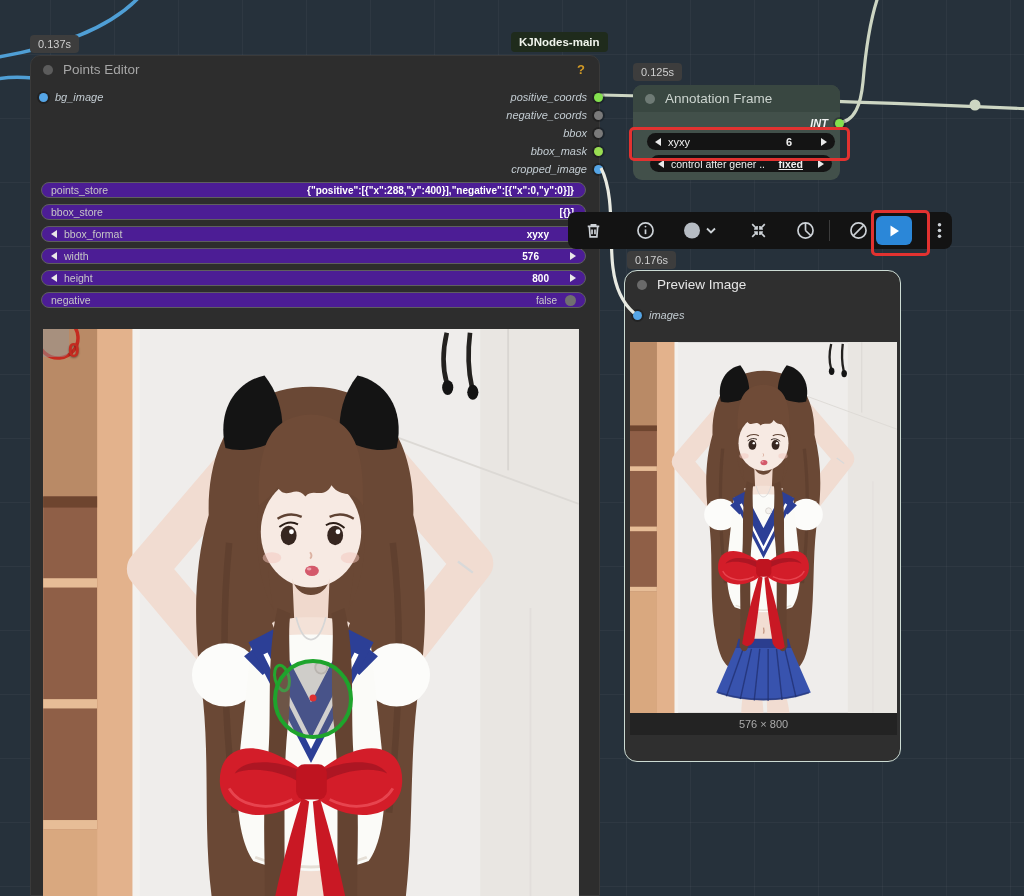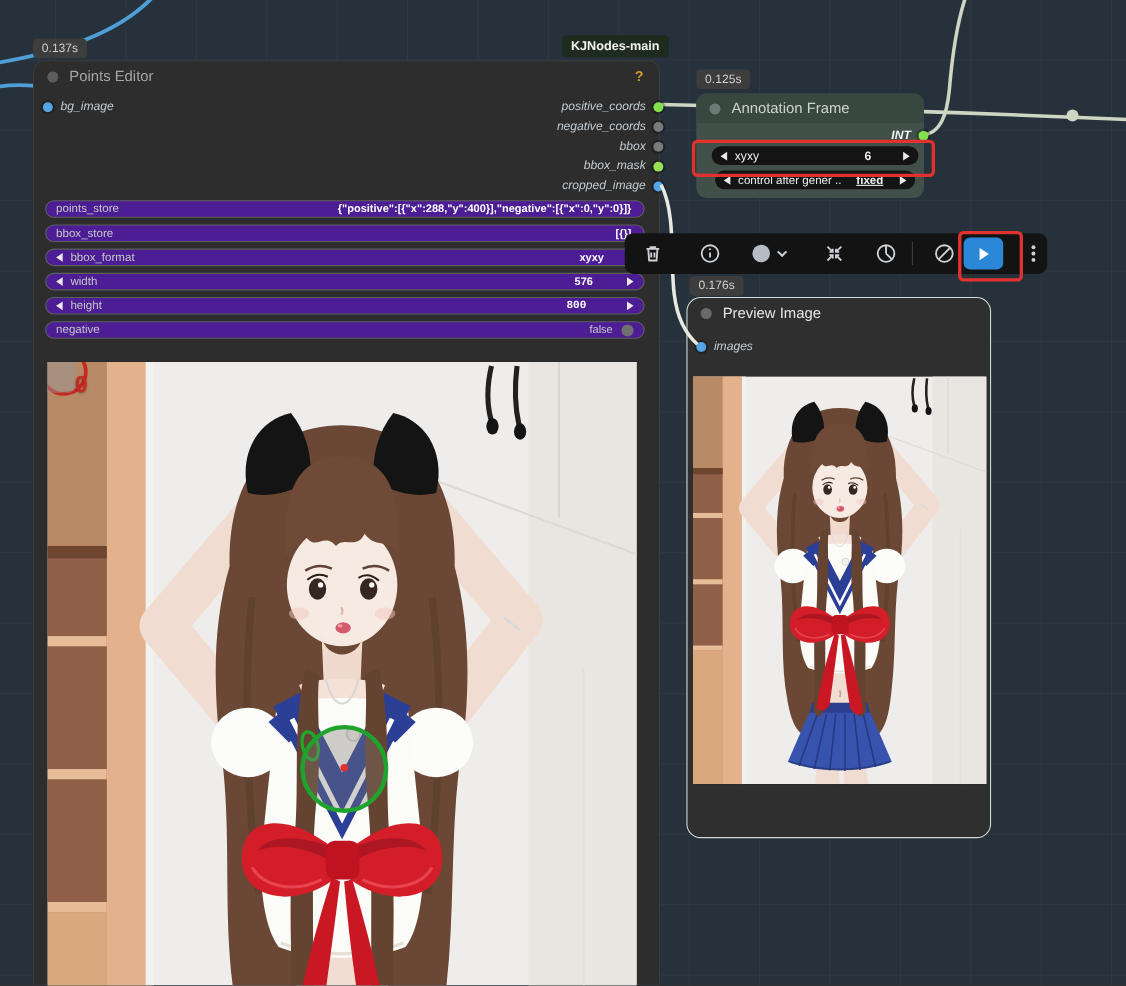--- a/index.html
+++ b/index.html
@@ -238,21 +238,21 @@
     </div>
     <div class="pill" style="top:192px;">
       <span class="arrL"></span>
       <span class="lbl">width</span>
       <span class="val" style="margin-right:24px;">576</span>
       <span class="arrR"></span>
     </div>
     <div class="pill" style="top:214px;">
       <span class="arrL"></span>
       <span class="lbl">height</span>
-      <span class="val" style="margin-right:30px;font-family:Liberation Mono, monospace;">800</span>
+      <span class="val" style="margin-right:14px;">800</span>
       <span class="arrR"></span>
     </div>
     <div class="pill" style="top:236px;">
       <span class="lbl">negative</span>
       <span class="val" style="font-weight:normal;color:#c9c9c9;">false</span>
       <span class="tog"></span>
     </div>
 
     <div id="pe-image">
       <svg class="photo" width="536" height="744" viewBox="0 0 576 800">
@@ -301,20 +301,21 @@
     </div>
     <div class="iorow" style="left:8px;top:37px;">
       <span class="port" style="background:#55a5e6;"></span>
       <span class="iolbl">images</span>
     </div>
     <div id="pv-image">
       <svg class="photo" width="267" height="371" viewBox="0 0 576 800">
         <use href="#girl-photo"></use>
       </svg>
     </div>
+    <div id="pv-sizebar">576 × 800</div>
   </div>
 
   <svg id="wires-front" class="layer">
     <path d="M601 168 C615 195 609 240 613 268 C616 292 626 306 634 313" stroke="#e8eae2" stroke-width="3.2" fill="none"></path>
   </svg>
 
   <div id="toolbar">
     <span class="tbi" style="left:15px;">
       <svg width="21" height="21" viewBox="0 0 20 20" fill="none" stroke="#cdd2d7" stroke-width="1.6">
         <path d="M4.5 6 h11 M8 6 V4.5 h4 V6 M6 6 l0.8 10 h6.4 l0.8 -10"></path>

